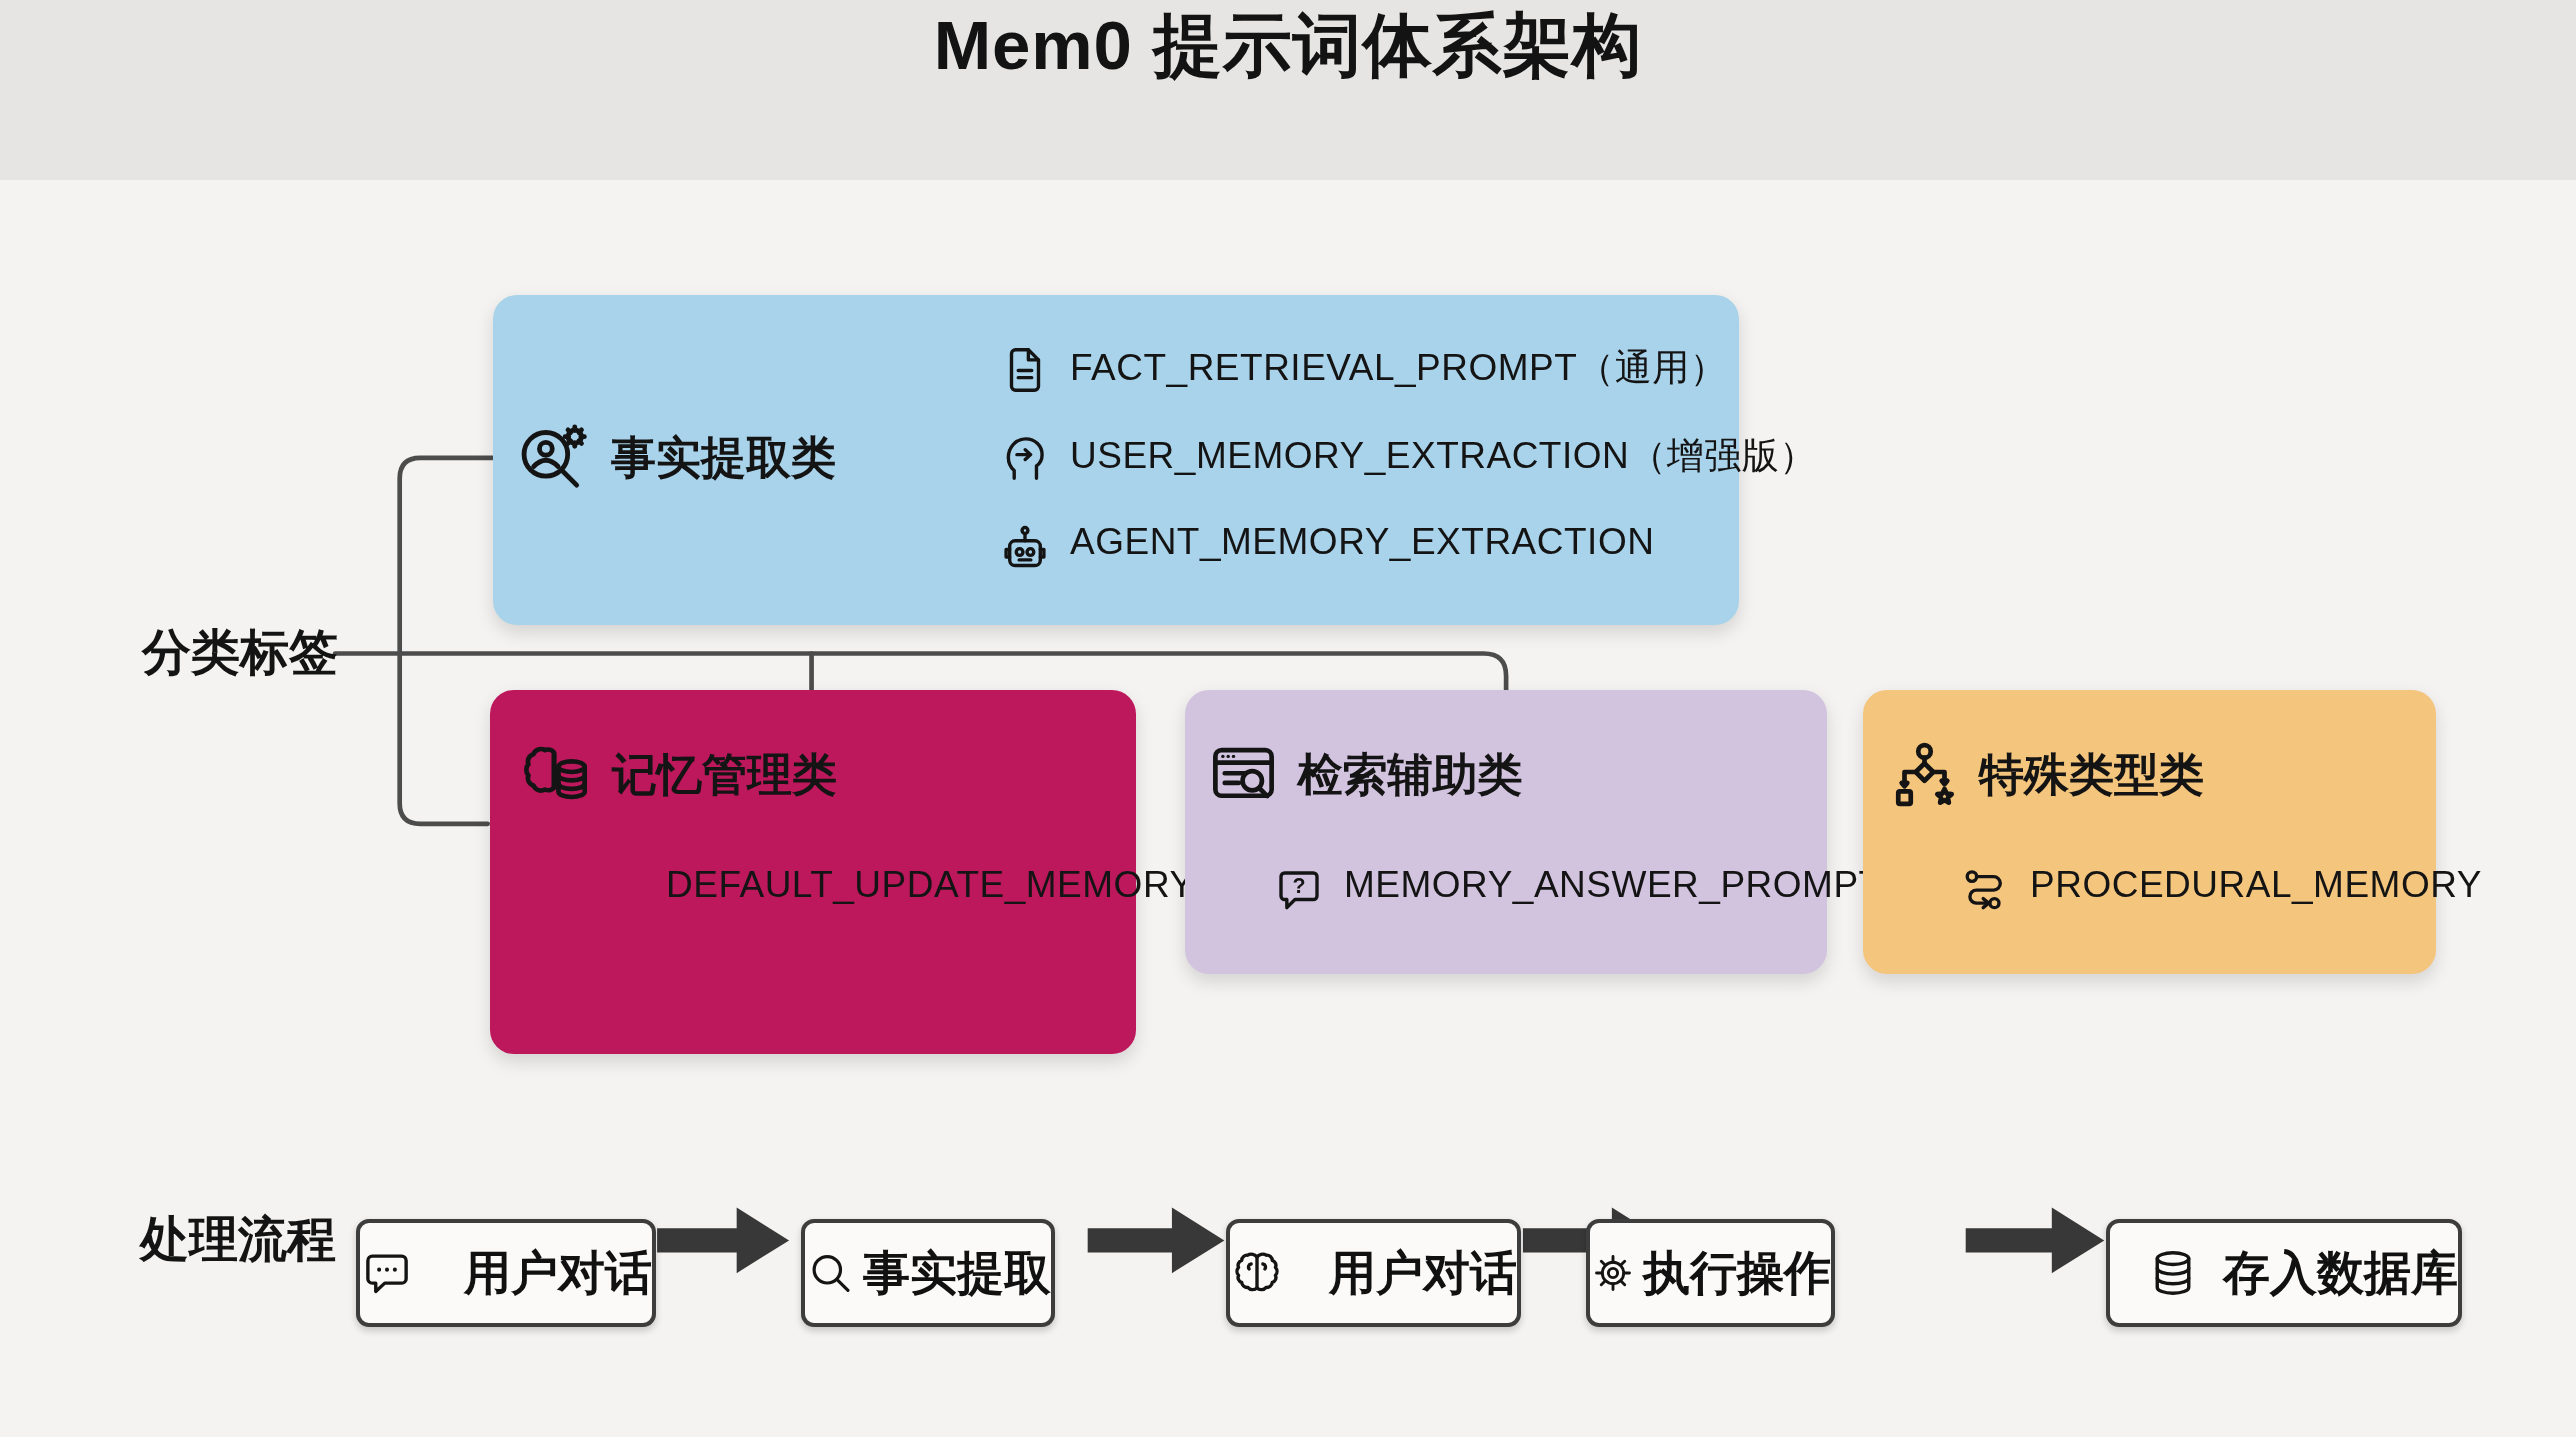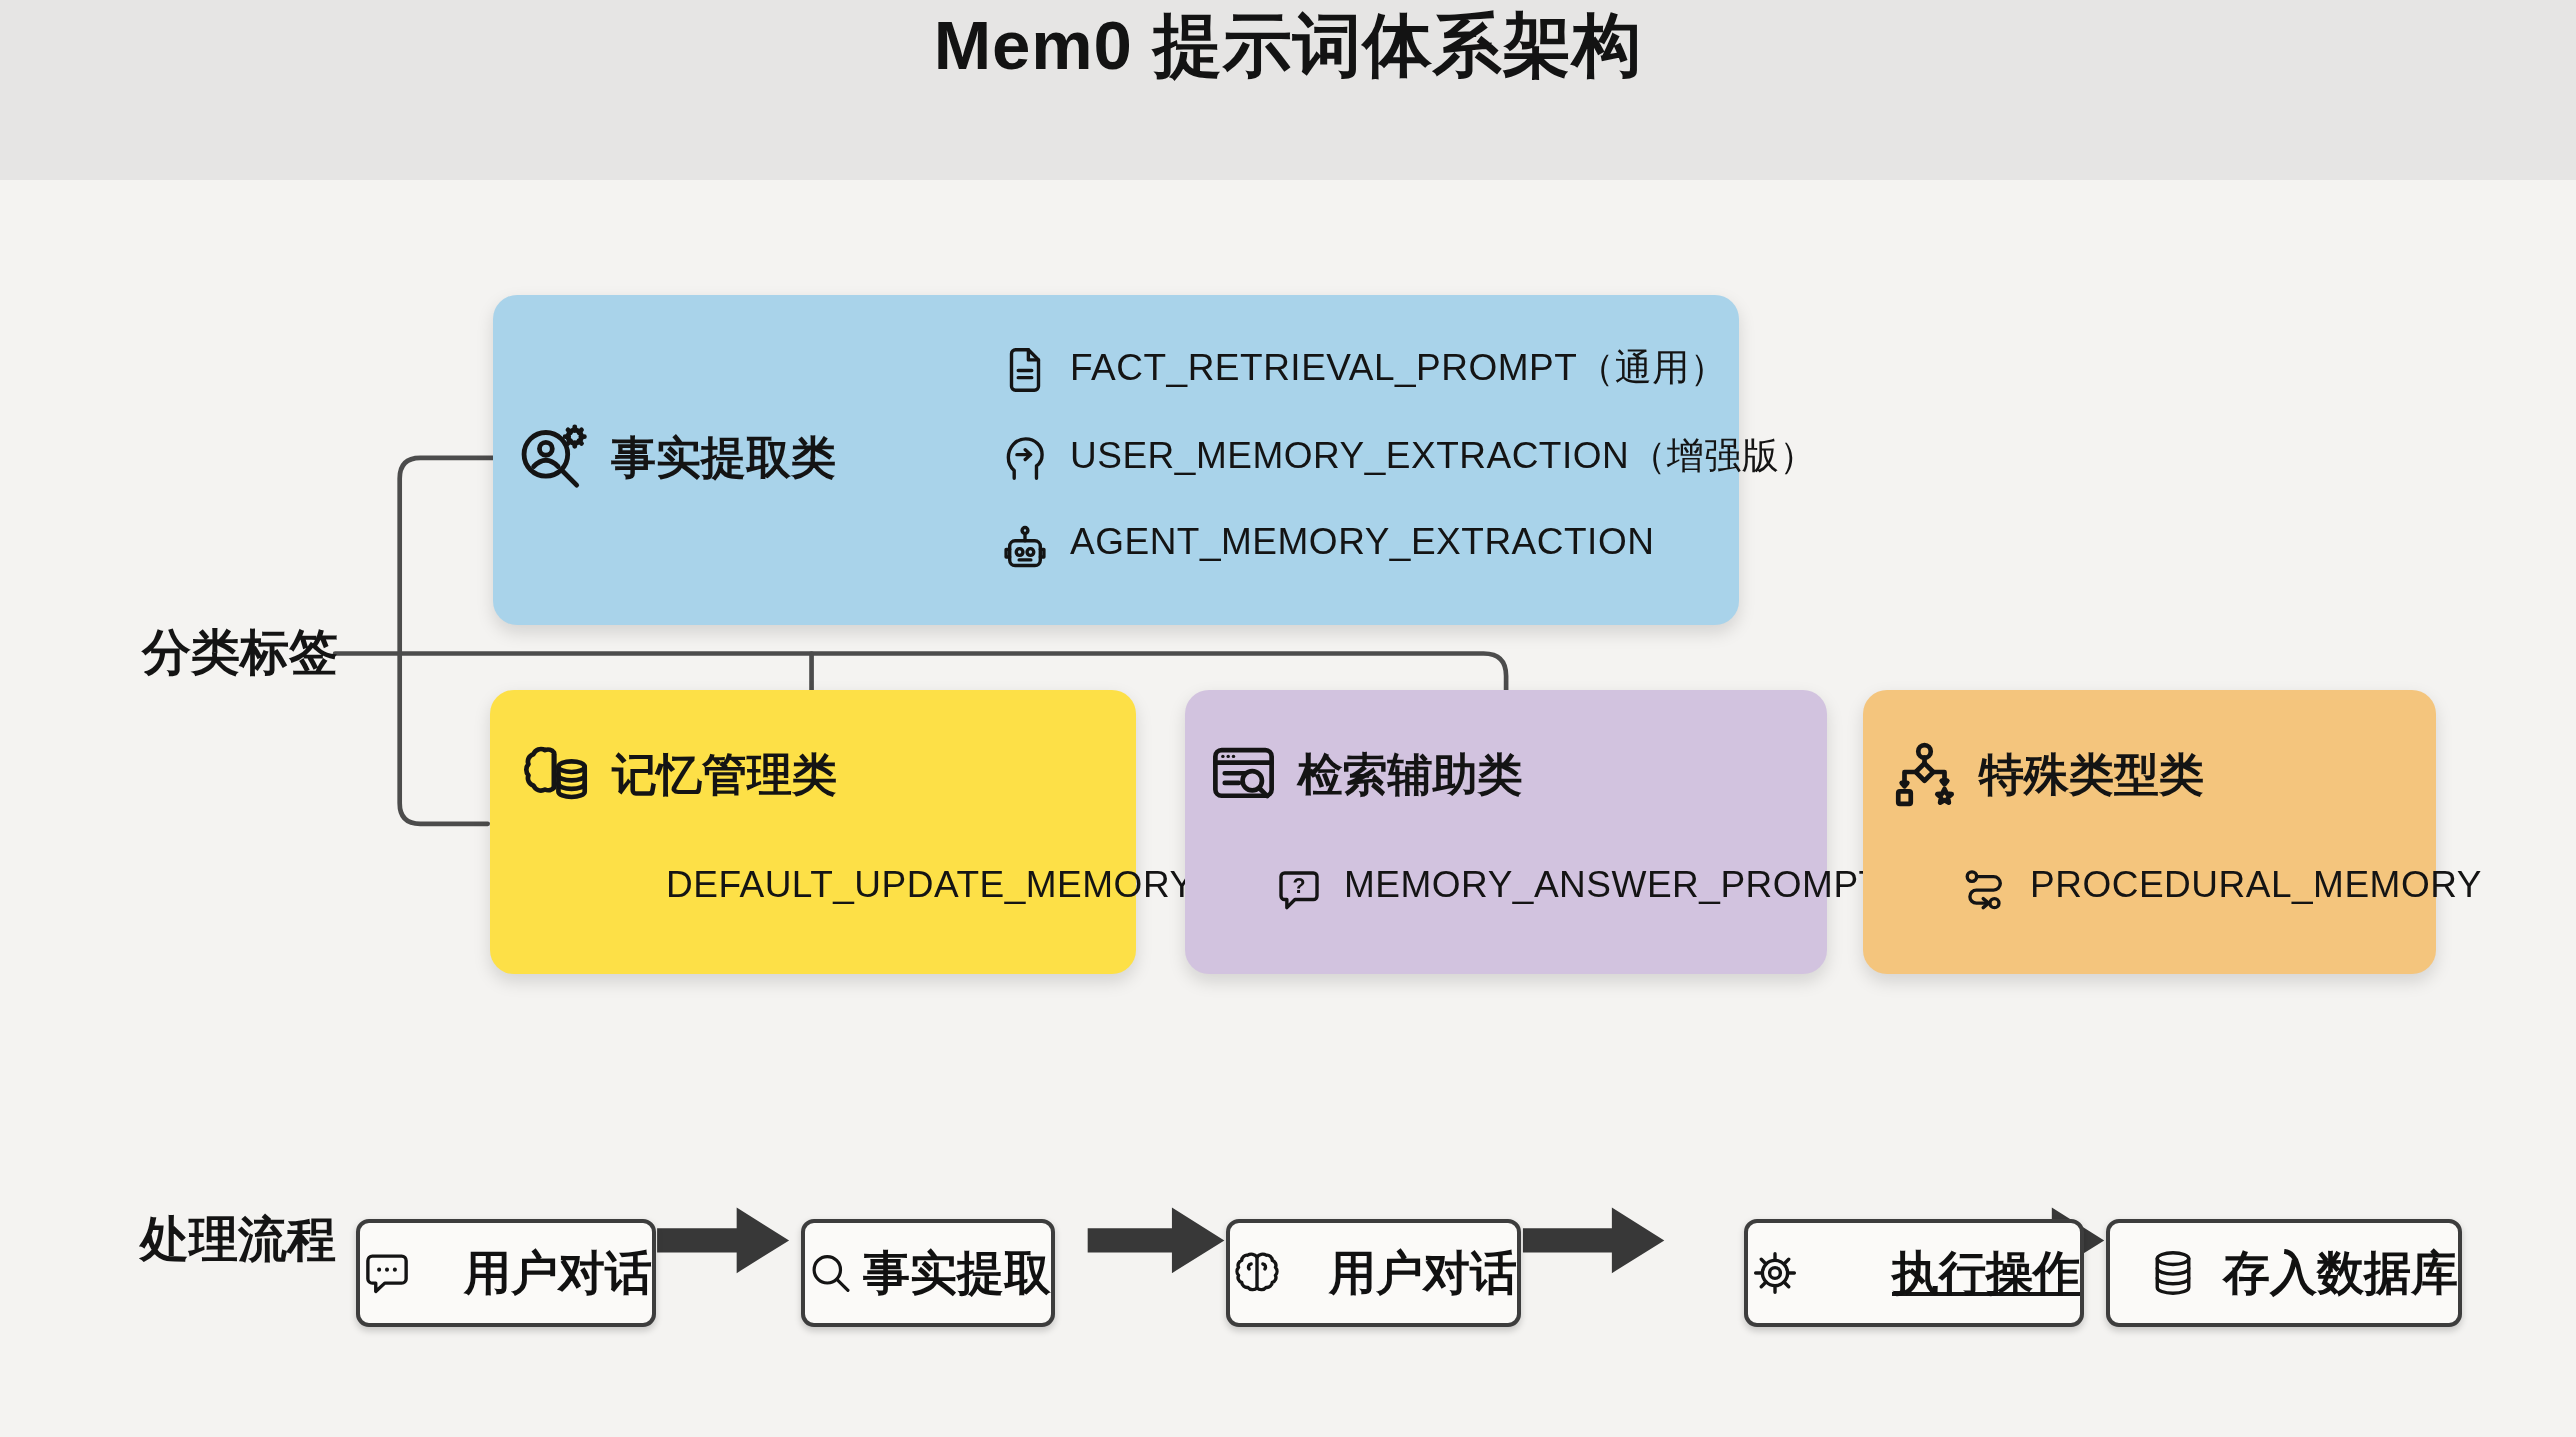--- a/index.html
+++ b/index.html
@@ -103,21 +103,21 @@
             <path d="M9.4 17.3 H14.6"></path>
             <path d="M12 8.8 V5.6"></path>
             <circle cx="12" cy="4.2" r="1.3"></circle>
             <path d="M5.2 12.6 H3.6 V16 H5.2 M18.8 12.6 H20.4 V16 H18.8"></path>
           </svg>
         </span>
       <span class="txt">AGENT_MEMORY_EXTRACTION</span>
     </div>
   </div>
 
-  <div class="cat-card" style="left: 490px; top: 690px; width: 646px; height: 284px; background: #fde047;">
+  <div class="cat-card" style="left: 490px; top: 690px; width: 646px; height: 364px; background: #be185d;">
     <div class="cat-title" style="left:30px;top:47px;">
       <span class="icon i80">
           <svg class="ic" viewBox="0 0 24 24">
             <path d="M8 4.2 C6.6 3.4 4.9 4 4.3 5.5 C2.9 5.9 2.2 7.4 2.7 8.7 C1.8 9.7 1.8 11.3 2.7 12.3 C2.2 13.6 2.9 15.1 4.3 15.5 C4.9 17 6.6 17.6 8 16.8 C9 17.3 10.2 17 10.9 16.2 V5 C10.2 4.1 9 3.8 8 4.2 Z"></path>
             <path d="M10.9 5.5 V15.8"></path>
             <ellipse cx="16.5" cy="9.5" rx="4.2" ry="1.7"></ellipse>
             <path d="M12.3 9.5 V17.5 A4.2 1.7 0 0 0 20.7 17.5 V9.5"></path>
             <path d="M12.3 12.2 A4.2 1.7 0 0 0 20.7 12.2"></path>
             <path d="M12.3 14.9 A4.2 1.7 0 0 0 20.7 14.9"></path>
           </svg>
@@ -208,21 +208,21 @@
   <div class="flow-box" style="left:1226px;width:295px;">
     <span class="icon i58">
         <svg class="ic" viewBox="0 0 24 24">
           <path d="M12 5 C11.2 3.6 9.2 3.2 7.9 4.1 C6.5 3.9 5.2 5 5.2 6.4 C3.9 6.8 3.2 8.3 3.8 9.5 C2.9 10.5 2.9 12.1 3.8 13.1 C3.2 14.3 3.9 15.8 5.2 16.2 C5.3 17.6 6.6 18.6 8 18.4 C8.9 19.6 10.9 19.8 12 18.6 C13.1 19.8 15.1 19.6 16 18.4 C17.4 18.6 18.7 17.6 18.8 16.2 C20.1 15.8 20.8 14.3 20.2 13.1 C21.1 12.1 21.1 10.5 20.2 9.5 C20.8 8.3 20.1 6.8 18.8 6.4 C18.8 5 17.5 3.9 16.1 4.1 C14.8 3.2 12.8 3.6 12 5 Z"></path>
           <path d="M12 5 V18.6"></path>
           <path d="M9.4 8 C8.2 8.2 7.9 9.4 8.5 10.2 M14.6 8 C15.8 8.2 16.1 9.4 15.5 10.2"></path>
         </svg>
       </span>
     <span class="txt">用户对话</span>
   </div>
-  <div class="flow-box" style="left:1744px;width:340px;text-decoration:underline;">
+  <div class="flow-box" style="left:1586px;width:249px;">
     <span class="icon i58">
         <svg class="ic" viewBox="0 0 24 24">
           <circle cx="12" cy="12" r="5.6"></circle>
           <circle cx="12" cy="12" r="2.4"></circle>
           <path d="M12 3.4 V6.4 M12 17.6 V20.6 M3.4 12 H6.4 M17.6 12 H20.6 M5.9 5.9 L8 8 M16 16 L18.1 18.1 M18.1 5.9 L16 8 M8 16 L5.9 18.1"></path>
         </svg>
       </span>
     <span class="txt">执行操作</span>
   </div>
   <div class="flow-box" style="left:2106px;width:356px;padding-left:36px;">

